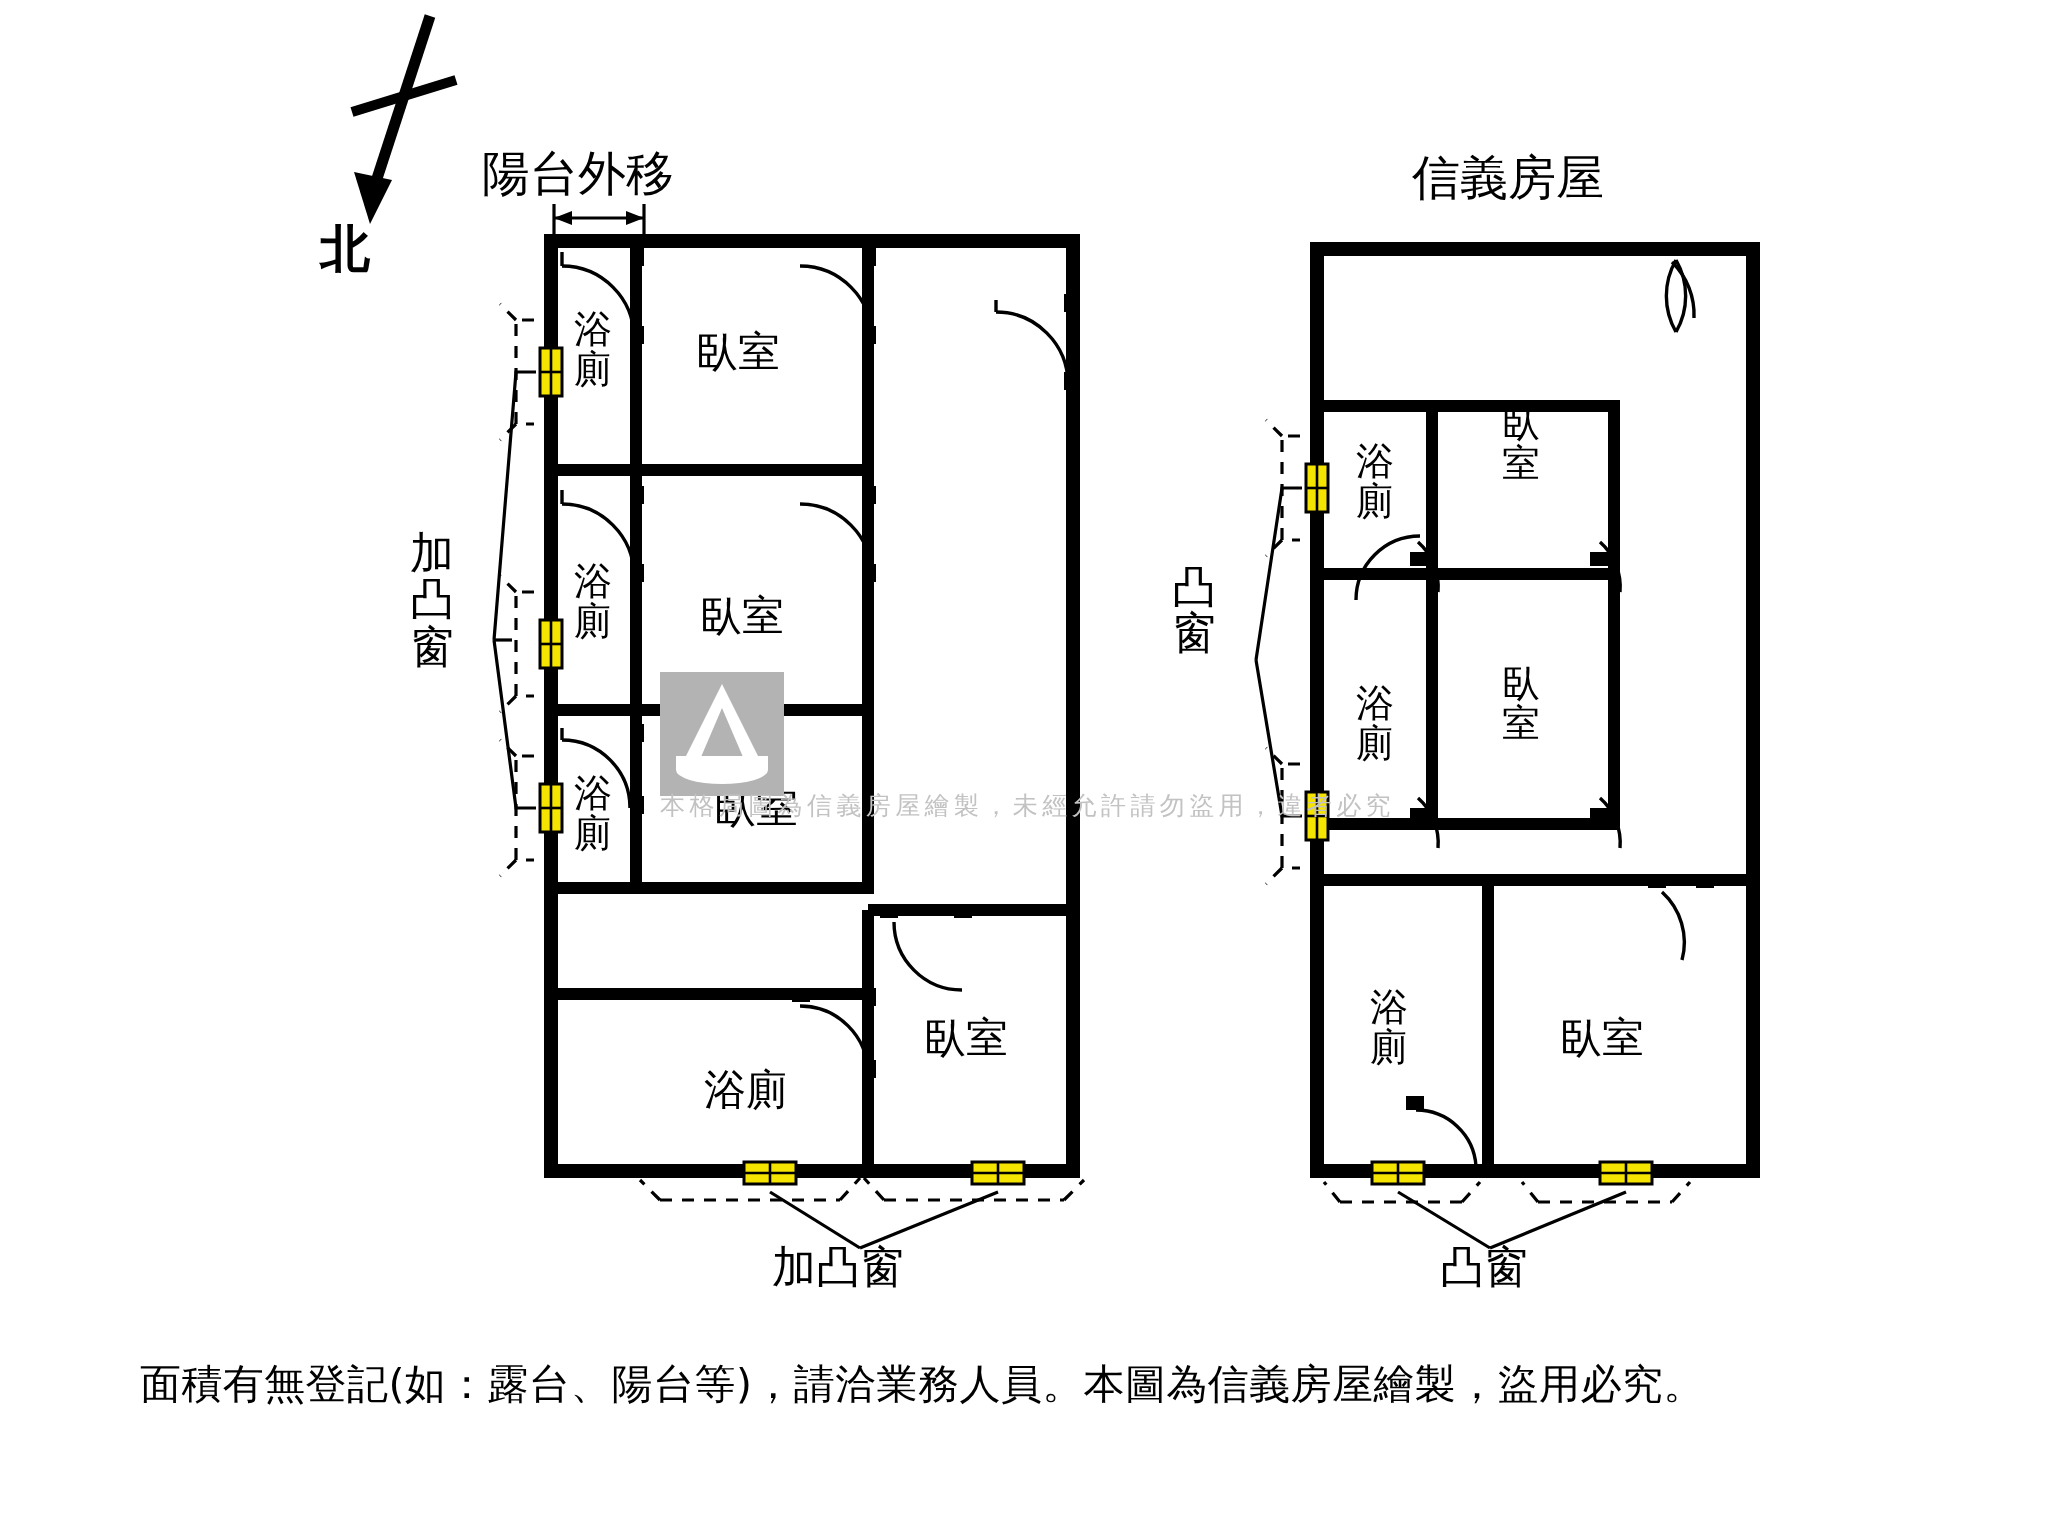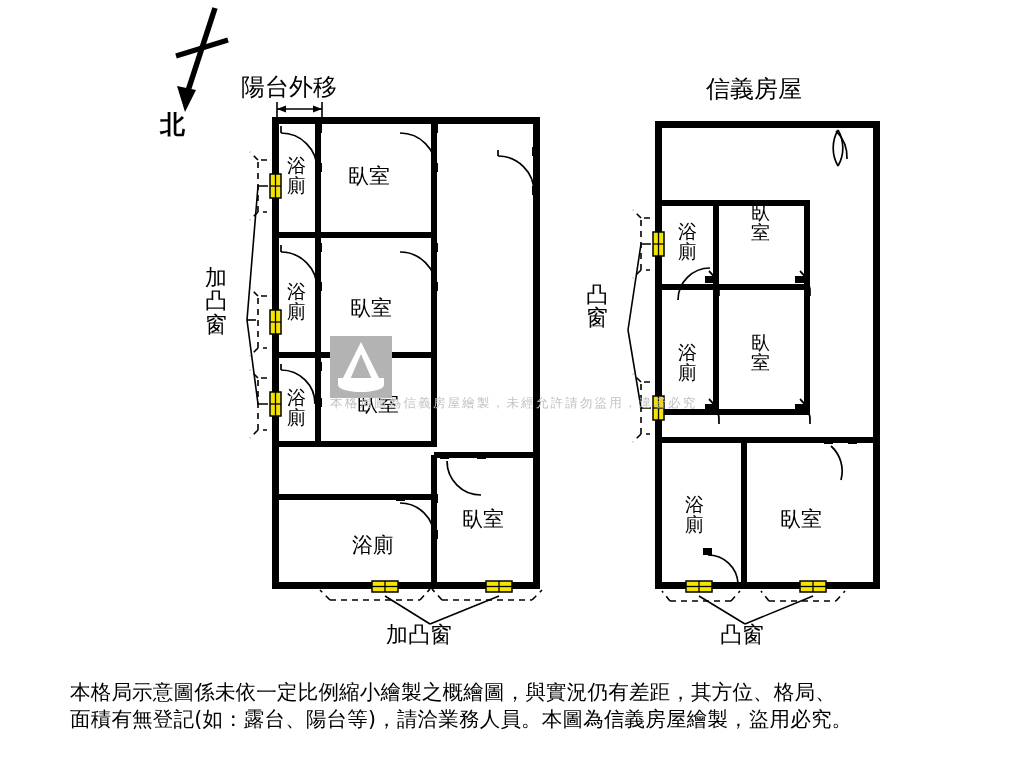--- a/index.html
+++ b/index.html
@@ -481,17 +481,16 @@
   <div class="lbl room-lbl cjk" style="left:780px; top:509px;">臥室</div>
 
   <div id="watermark">
     <div id="wm-logo">
       <div id="wm-mark"></div>
     </div>
     <div id="wm-small" class="cjk">本格局圖為信義房屋繪製，未經允許請勿盜用，違者必究</div>
   </div>
 
   <div id="disclaimer">
-    <div>本格局示意圖係未依一定比例縮小繪製之概繪圖，與實況仍有差距，其方位、格局、</div>
     <div>面積有無登記(如：露台、陽台等)，請洽業務人員。本圖為信義房屋繪製，盜用必究。</div>
   </div>
 
 </div>
 
 </body></html>

